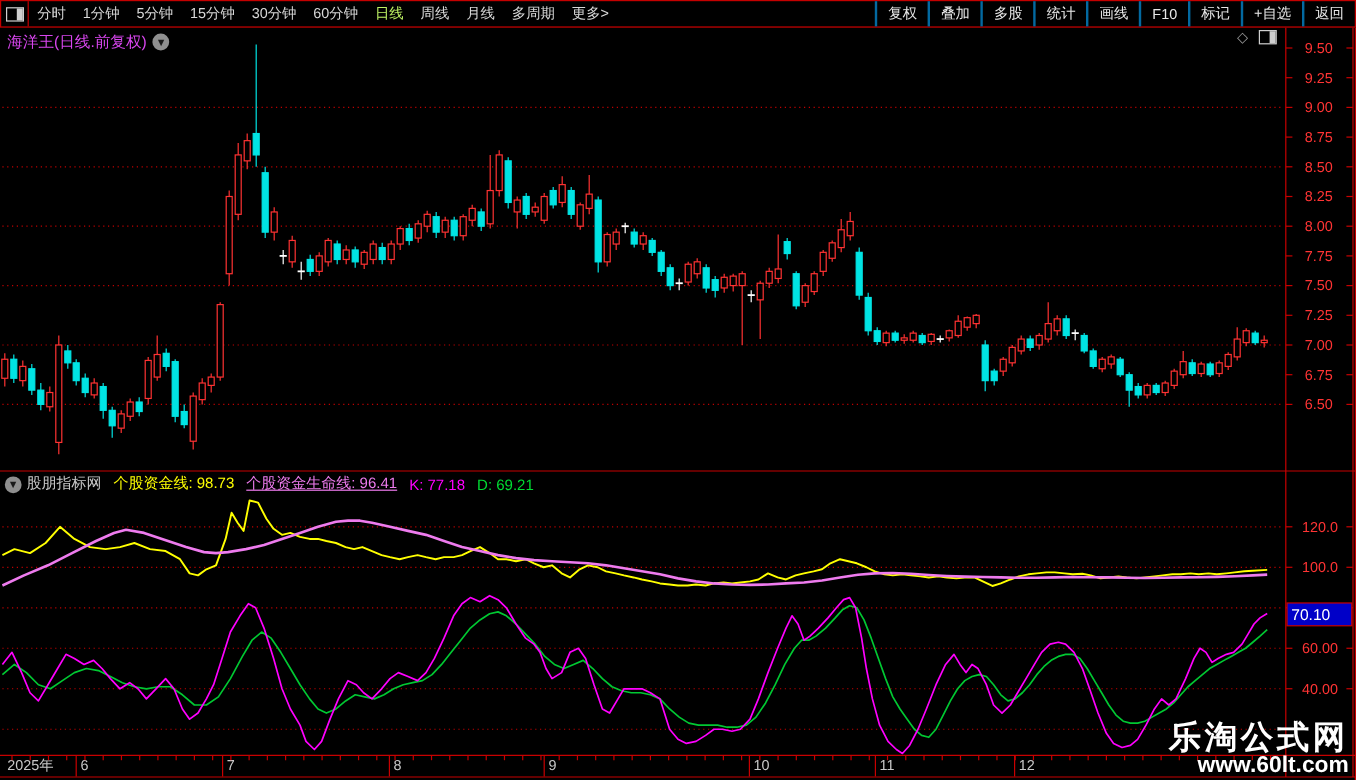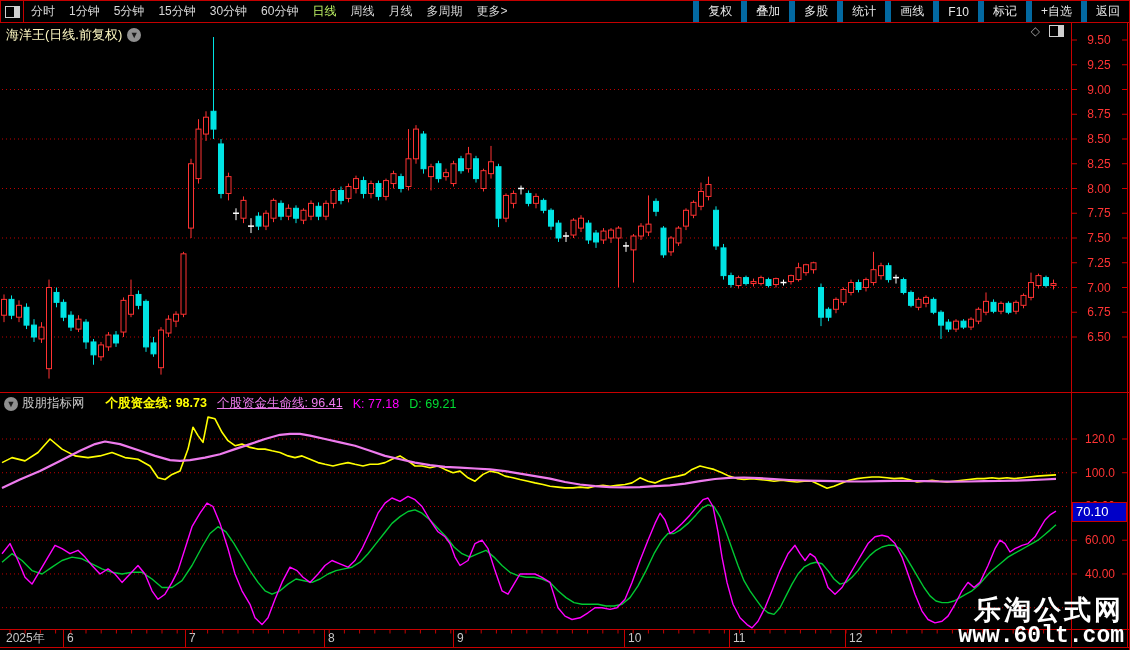--- a/index.html
+++ b/index.html
@@ -9,39 +9,39 @@
   #toolbar{position:absolute;left:0;top:0;width:1128px;height:21px;border:1px solid #c40000;
            display:flex;align-items:center;background:#000;z-index:30;}
   #tb-left{display:flex;align-items:center;height:100%;}
   .tb-iconbox{width:22px;height:100%;display:flex;align-items:center;justify-content:center;
               border-right:1px solid #c40000;}
   .winicon{width:13px;height:10px;border:1px solid #cfcfcf;position:relative;}
   .winicon i{position:absolute;right:0;top:0;width:5px;height:100%;background:#cfcfcf;display:block;}
   .tb-item{color:#d8d8d8;font-size:12px;padding:0 7px;cursor:default;white-space:nowrap;}
   .tb-item.active{color:#bef264;}
   #tb-right{margin-left:auto;display:flex;height:100%;align-items:center;}
-  #tb-right .tb-item{border-left:6px solid #0369a1;height:100%;display:flex;align-items:center;
+  #tb-right .tb-item{border-left:2px solid #0369a1;height:100%;display:flex;align-items:center;
                      padding:0 9px;color:#e8e8e8;}
   
   #title-bar{position:absolute;left:6px;top:26px;display:flex;align-items:center;gap:5px;z-index:20;}
-  #title-text{color:#fef9c3;font-size:13px;}
+  #title-text{color:#d946ef;font-size:13px;}
   .chev-badge{width:14px;height:14px;border-radius:50%;background:#8f8f8f;color:#1a1a1a;
               font-size:9px;line-height:14px;text-align:center;display:inline-block;}
   
   #corner-icons{position:absolute;right:66px;top:24px;display:flex;gap:9px;align-items:center;z-index:20;}
   #diamond-ic{color:#9a9a9a;font-size:12px;}
   
   #ind-header{position:absolute;left:4px;top:395px;display:flex;align-items:center;gap:4px;
               font-size:12.5px;z-index:20;white-space:nowrap;}
-  #ind-src{color:#c8c8c8;margin-right:17px;font-family:Liberation Mono, monospace;}
+  #ind-src{color:#c8c8c8;margin-right:6px;font-family:Liberation Mono, monospace;}
   .ind-reading{margin-right:6px;}
   
   #watermark{position:absolute;right:6px;bottom:2px;text-align:right;color:#fff;z-index:25;line-height:1.05;}
   #wm1{font-size:27px;font-weight:bold;letter-spacing:3px;}
-  #wm2{font-size:23px;font-weight:bold;font-family:Liberation Mono, monospace;}
+  #wm2{font-size:19px;font-weight:bold;font-family:Liberation Sans, sans-serif;}
   svg text{font-family:"Liberation Sans","DejaVu Sans",sans-serif;}
   #chart-svg{position:absolute;left:0;top:0;z-index:10;}
 </style>
 </head>
 <body>
 
 <div id="app">
 
   <div id="toolbar">
     <div id="tb-left">
@@ -86,21 +86,21 @@
     <span id="diamond-ic">◇</span>
     <span class="winicon">
         <i></i>
       </span>
   </div>
 
   <div id="ind-header">
     <span class="chev-badge">▼</span>
     <span id="ind-src">股朋指标网</span>
 
-  <span class="ind-reading" style="color: rgb(255, 255, 0); font-weight: bold;">个股资金线: 98.73</span>
+  <span class="ind-reading" style="color: rgb(255, 255, 0);">个股资金线: 98.73</span>
       <span class="ind-reading" style="color: rgb(238, 123, 238); text-decoration: underline;">个股资金生命线: 96.41</span>
       <span class="ind-reading" style="color: rgb(255, 0, 255);">K: 77.18</span>
       <span class="ind-reading" style="color: rgb(0, 221, 51); text-align: right;">D: 69.21</span>
     </div>
 
   <svg id="chart-svg" width="1130" height="650">
       <g>
         <line x1="0" y1="22.5" x2="1130" y2="22.5" stroke="#c80000" stroke-width="1"></line>
         <line x1="0" y1="392.5" x2="1130" y2="392.5" stroke="#c80000" stroke-width="1"></line>
         <line x1="0" y1="629.5" x2="1130" y2="629.5" stroke="#c80000" stroke-width="1"></line>

